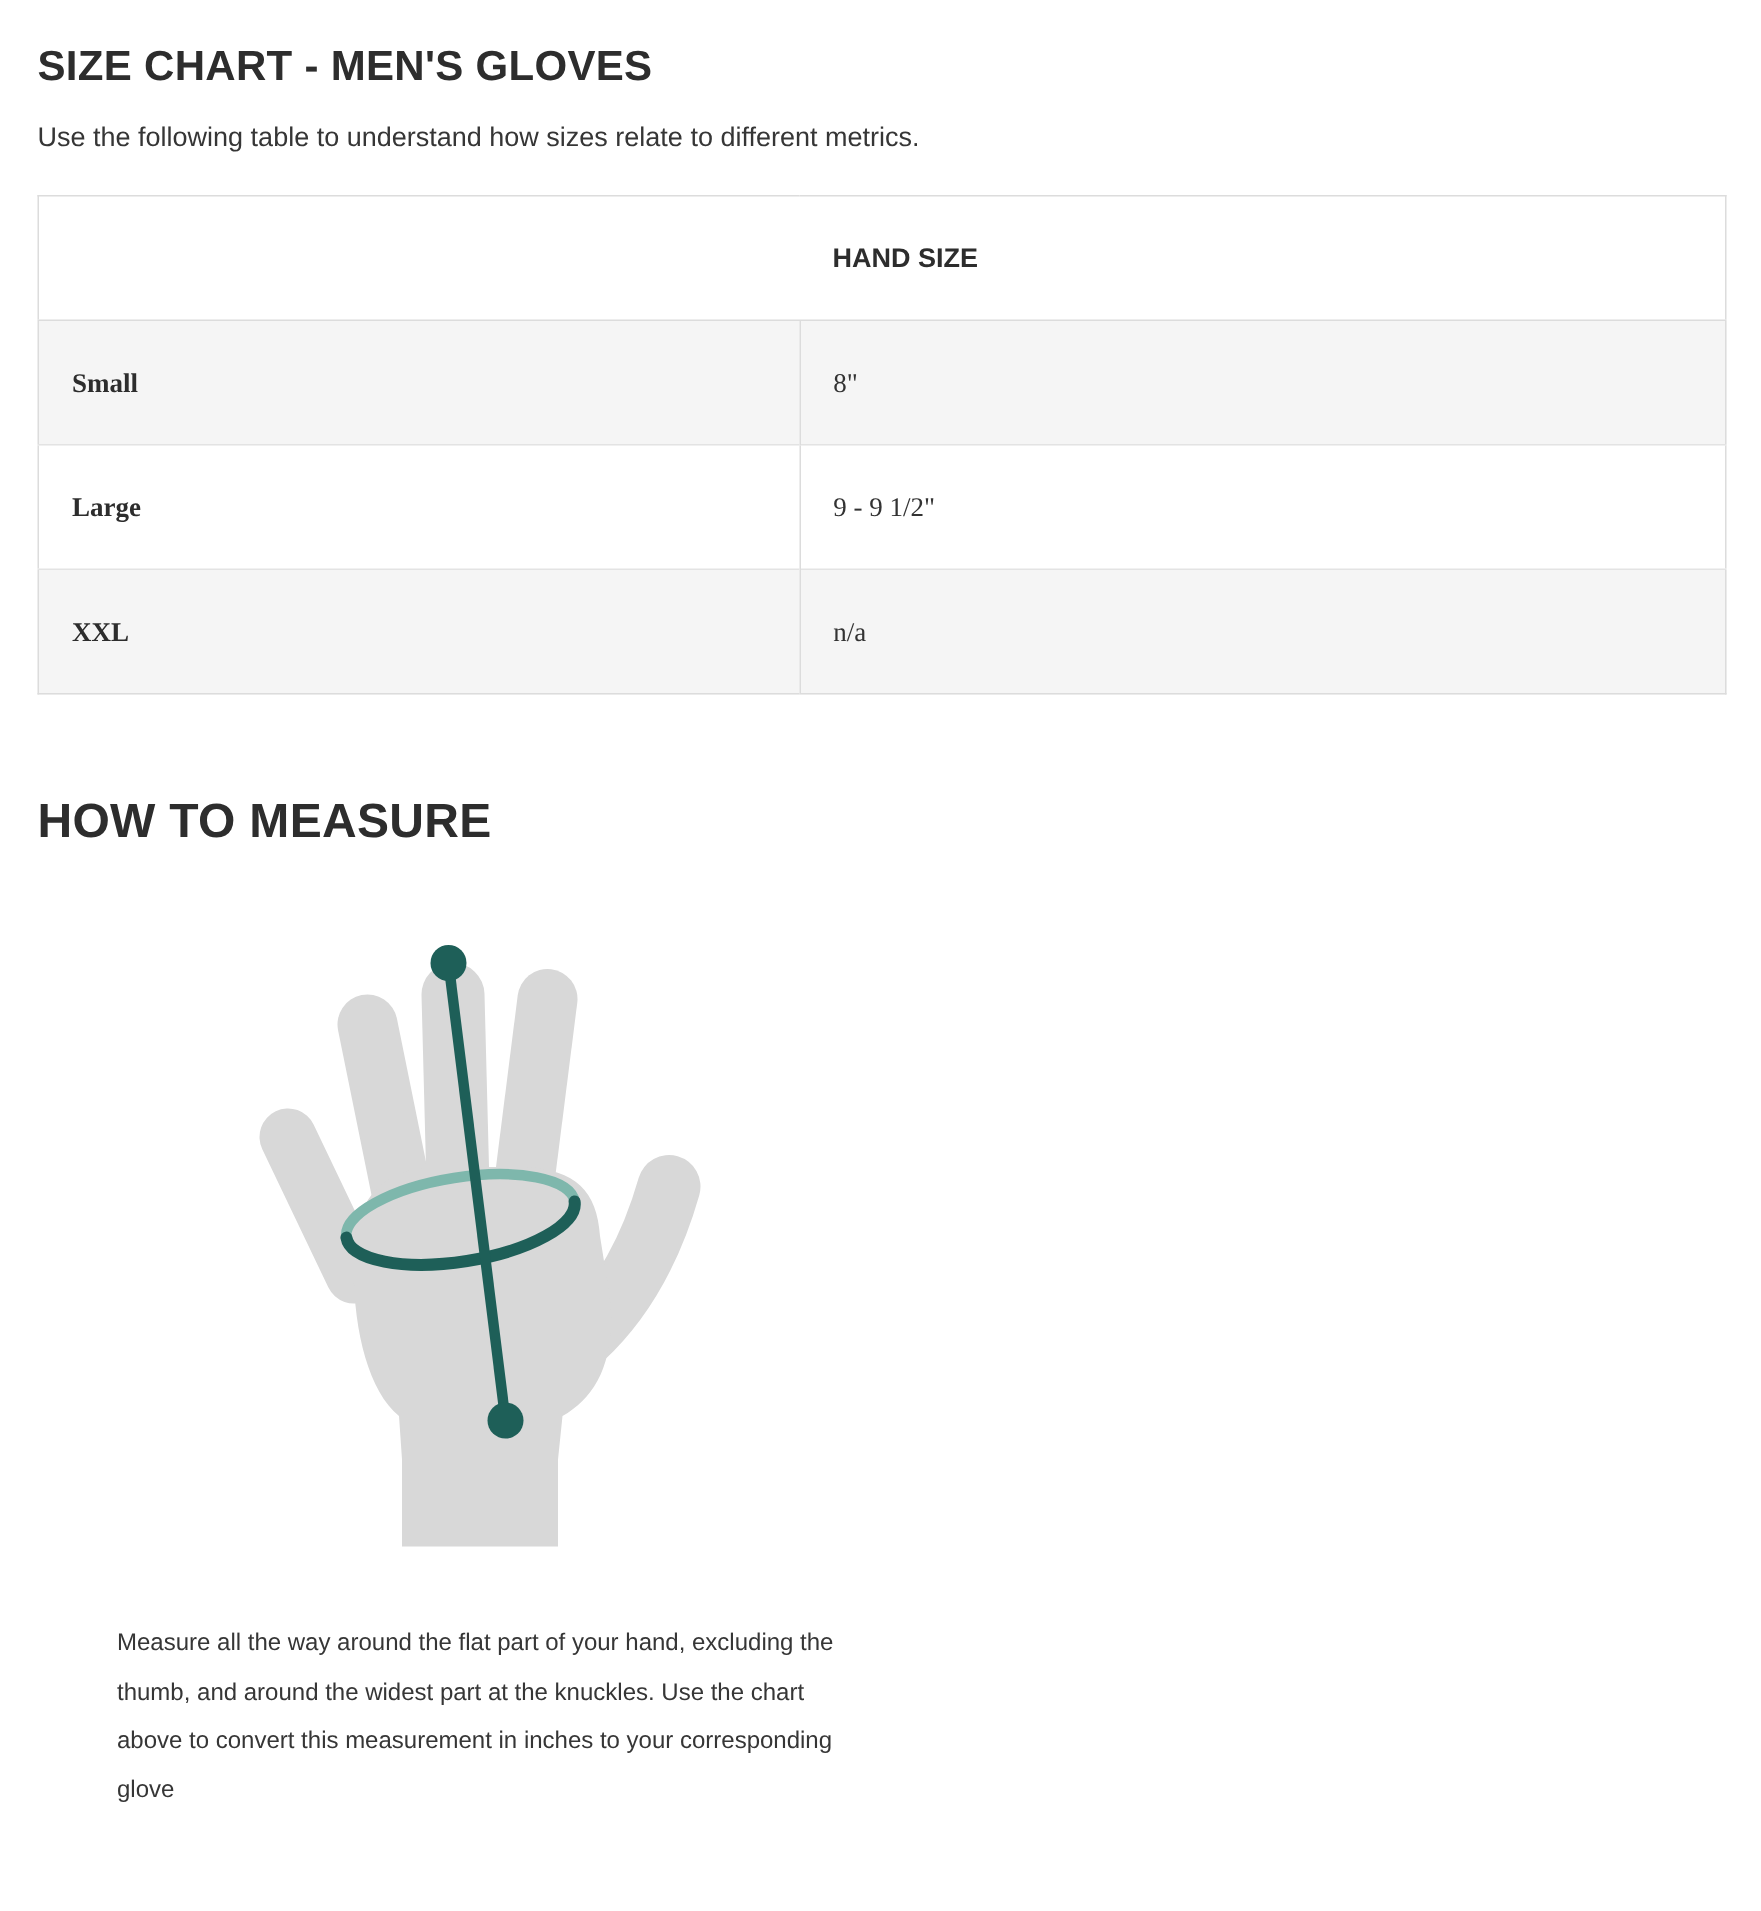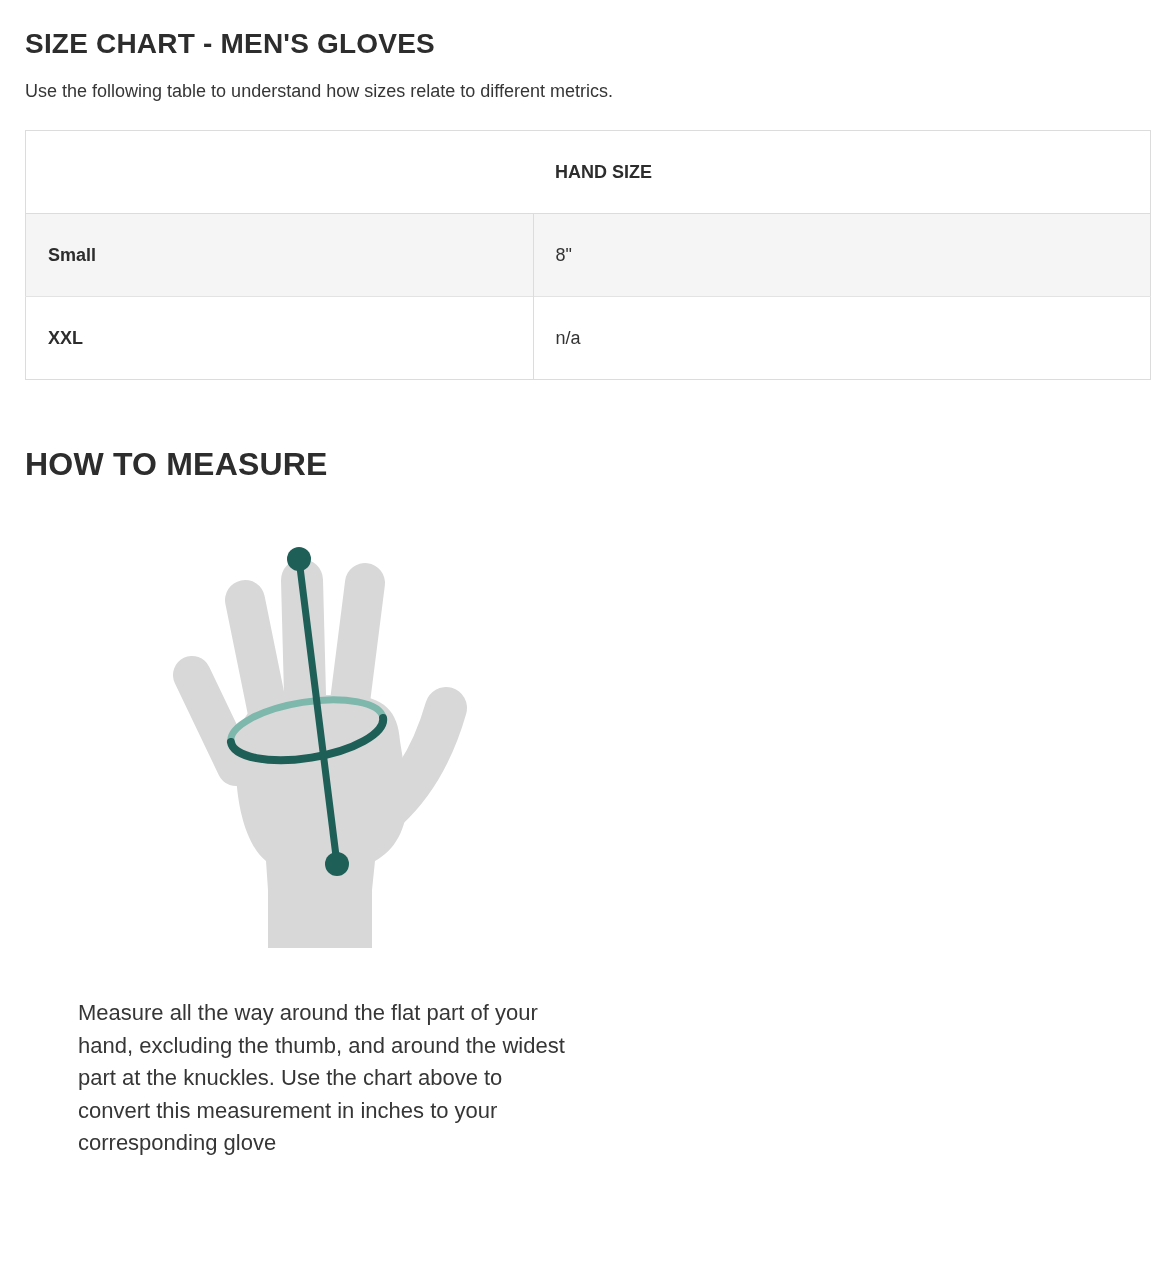--- a/index.html
+++ b/index.html
@@ -41,41 +41,41 @@
     padding: 0 12px 0 22px;
   }
   .size-table thead th {
     background: #ffffff;
     font-weight: 700;
     color: #2d2d2d;
     border-bottom: 1px solid #dcdcdc;
   }
   .size-table tbody tr:nth-child(odd) { background: #f5f5f5; }
   .size-table tbody tr:nth-child(even) { background: #ffffff; }
-  .size-table tbody td { border-top: 1px solid #e3e3e3; }
+  .size-table tbody td { border-top: 1px solid #e3e3e3; font-family: Liberation Serif, serif; }
   .size-table tbody td + td { border-left: 1px solid #dcdcdc; }
   .size-table td.size-label { font-weight: 700; color: #2d2d2d; }
   .size-table td.size-value { color: #333333; }
 
   .section-heading {
     font-size: 32px;
     font-weight: 700;
     color: #2d2d2d;
     letter-spacing: 0.2px;
     margin-top: 66px;
   }
 
   figure.hand-figure {
     margin: 62px 0 0 145px;
     width: 300px;
     height: 440px;
   }
 
   .measure-text {
-    font-size: 22px;
+    font-size: 16px;
     line-height: 32.5px;
     color: #363636;
     width: 500px;
     margin: 12px 16px 0 53px;
   }
 </style>
 </head>
 <body>
 
 <div class="content">
@@ -92,20 +92,24 @@
     <thead>
       <tr>
         <th></th>
         <th>HAND SIZE</th>
       </tr>
     </thead>
     <tbody>
       <tr>
         <td class="size-label">Small</td>
         <td class="size-value">8"</td>
+      </tr>
+      <tr>
+        <td class="size-label">Large</td>
+        <td class="size-value">9 - 9 1/2"</td>
       </tr>
       <tr>
         <td class="size-label">XXL</td>
         <td class="size-value">n/a</td>
       </tr>
     </tbody>
   </table>
 
   <h2 class="section-heading">HOW TO MEASURE</h2>
 

